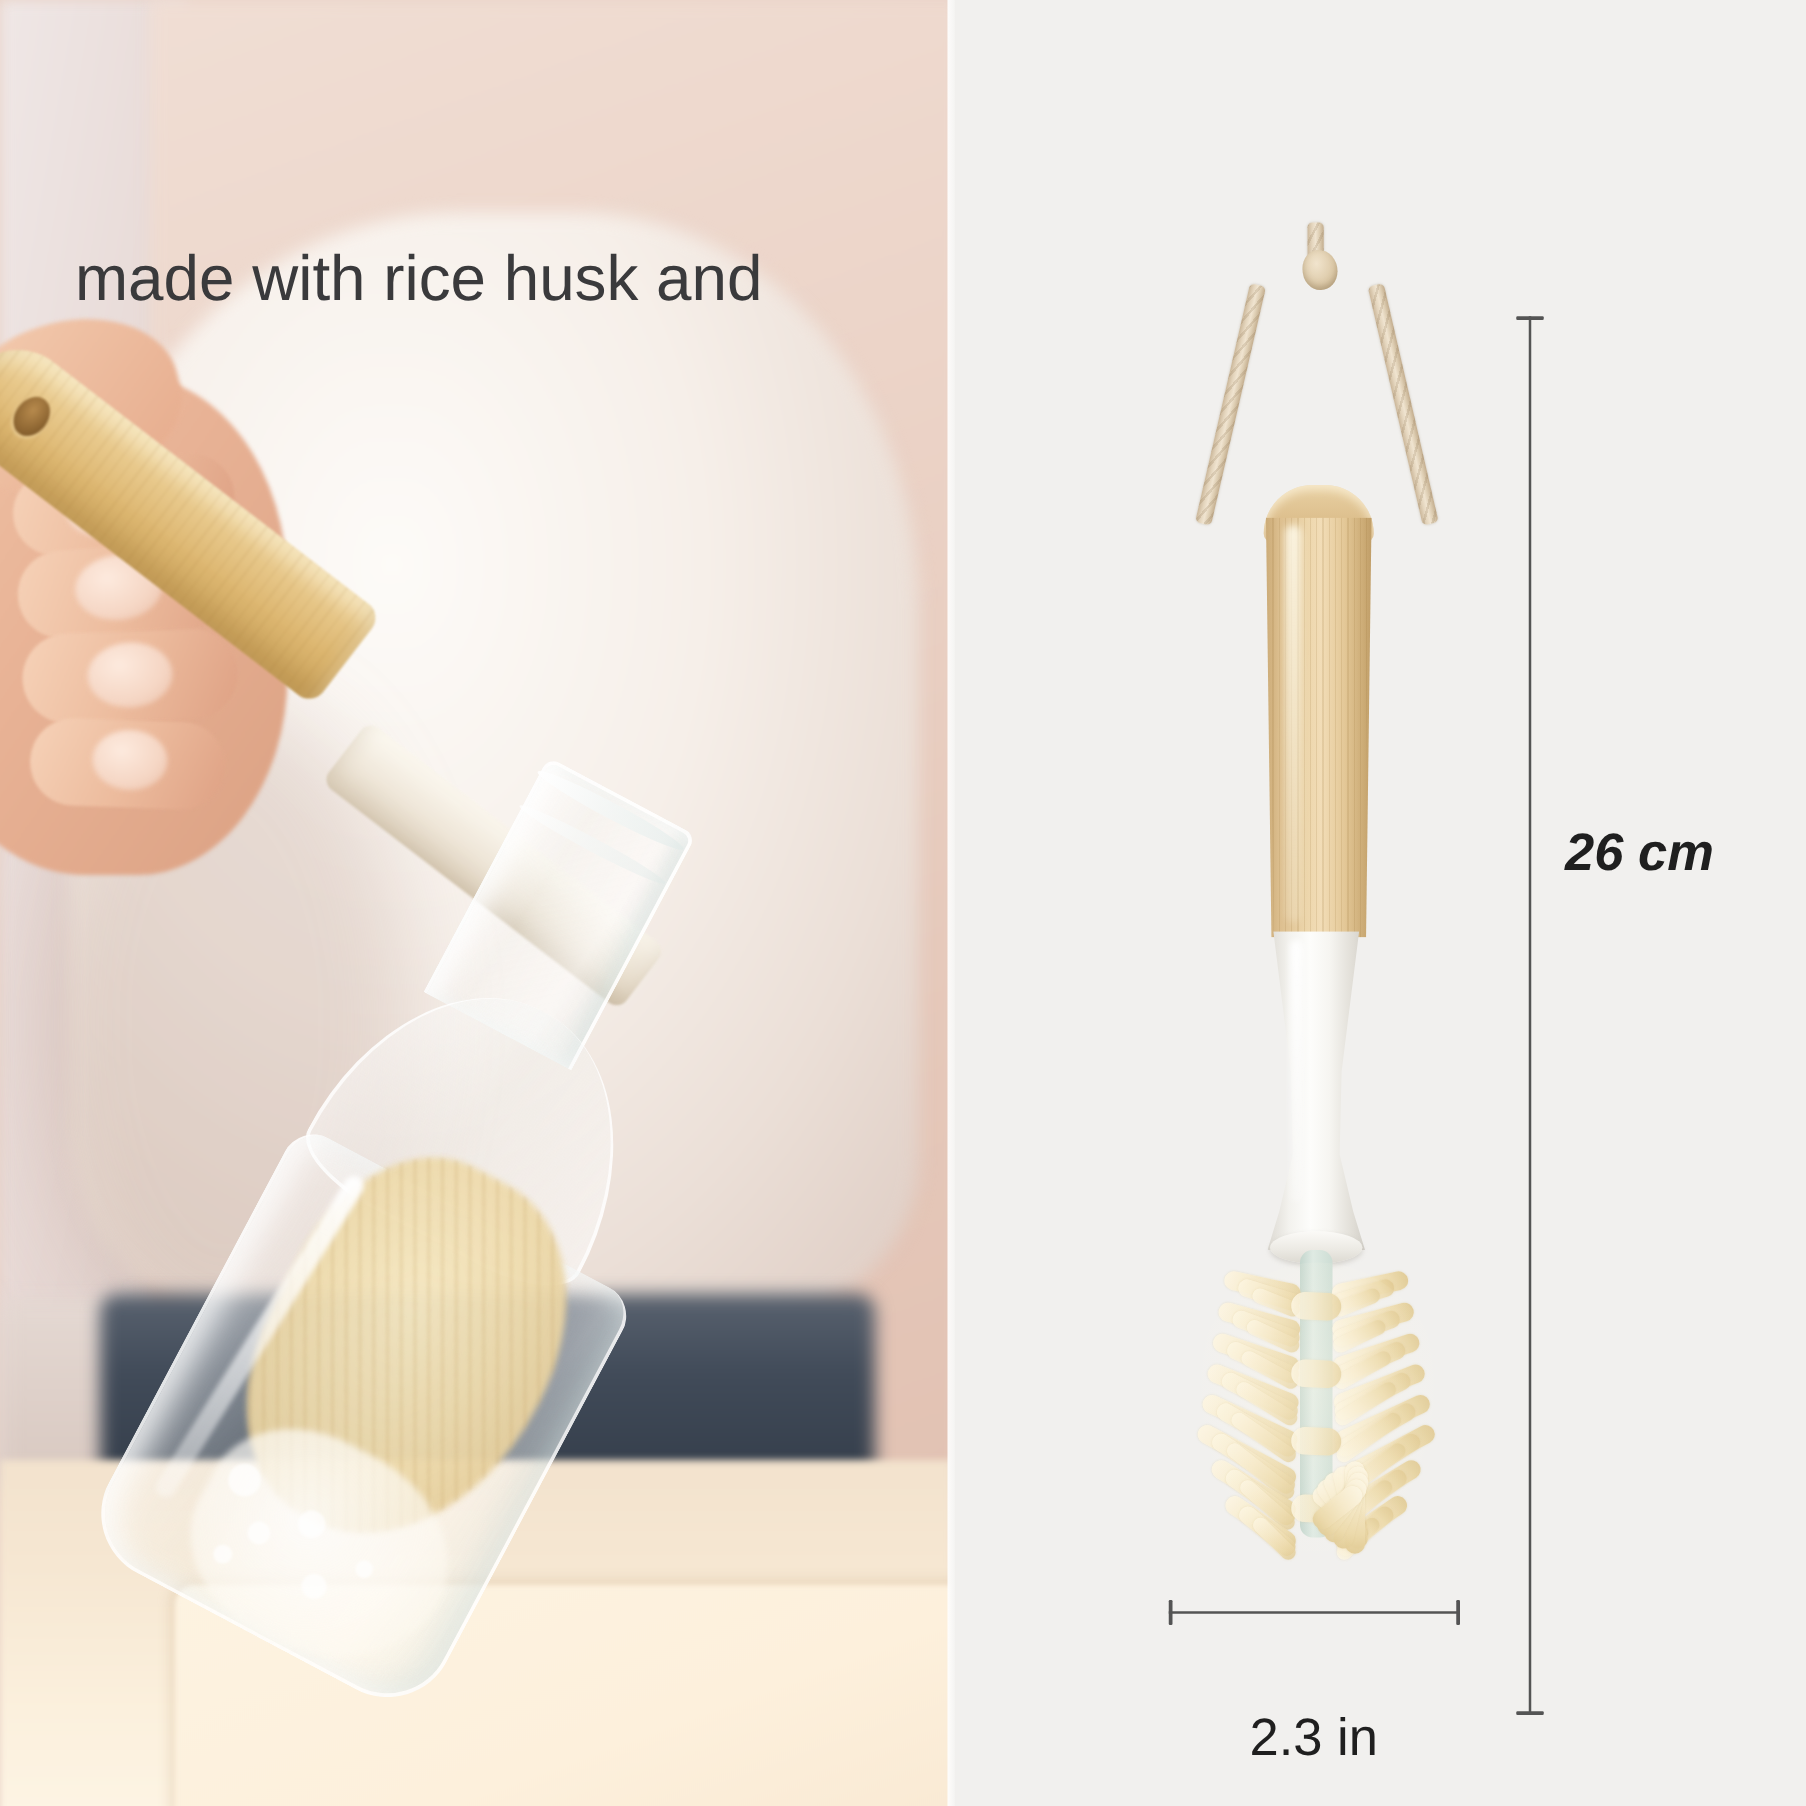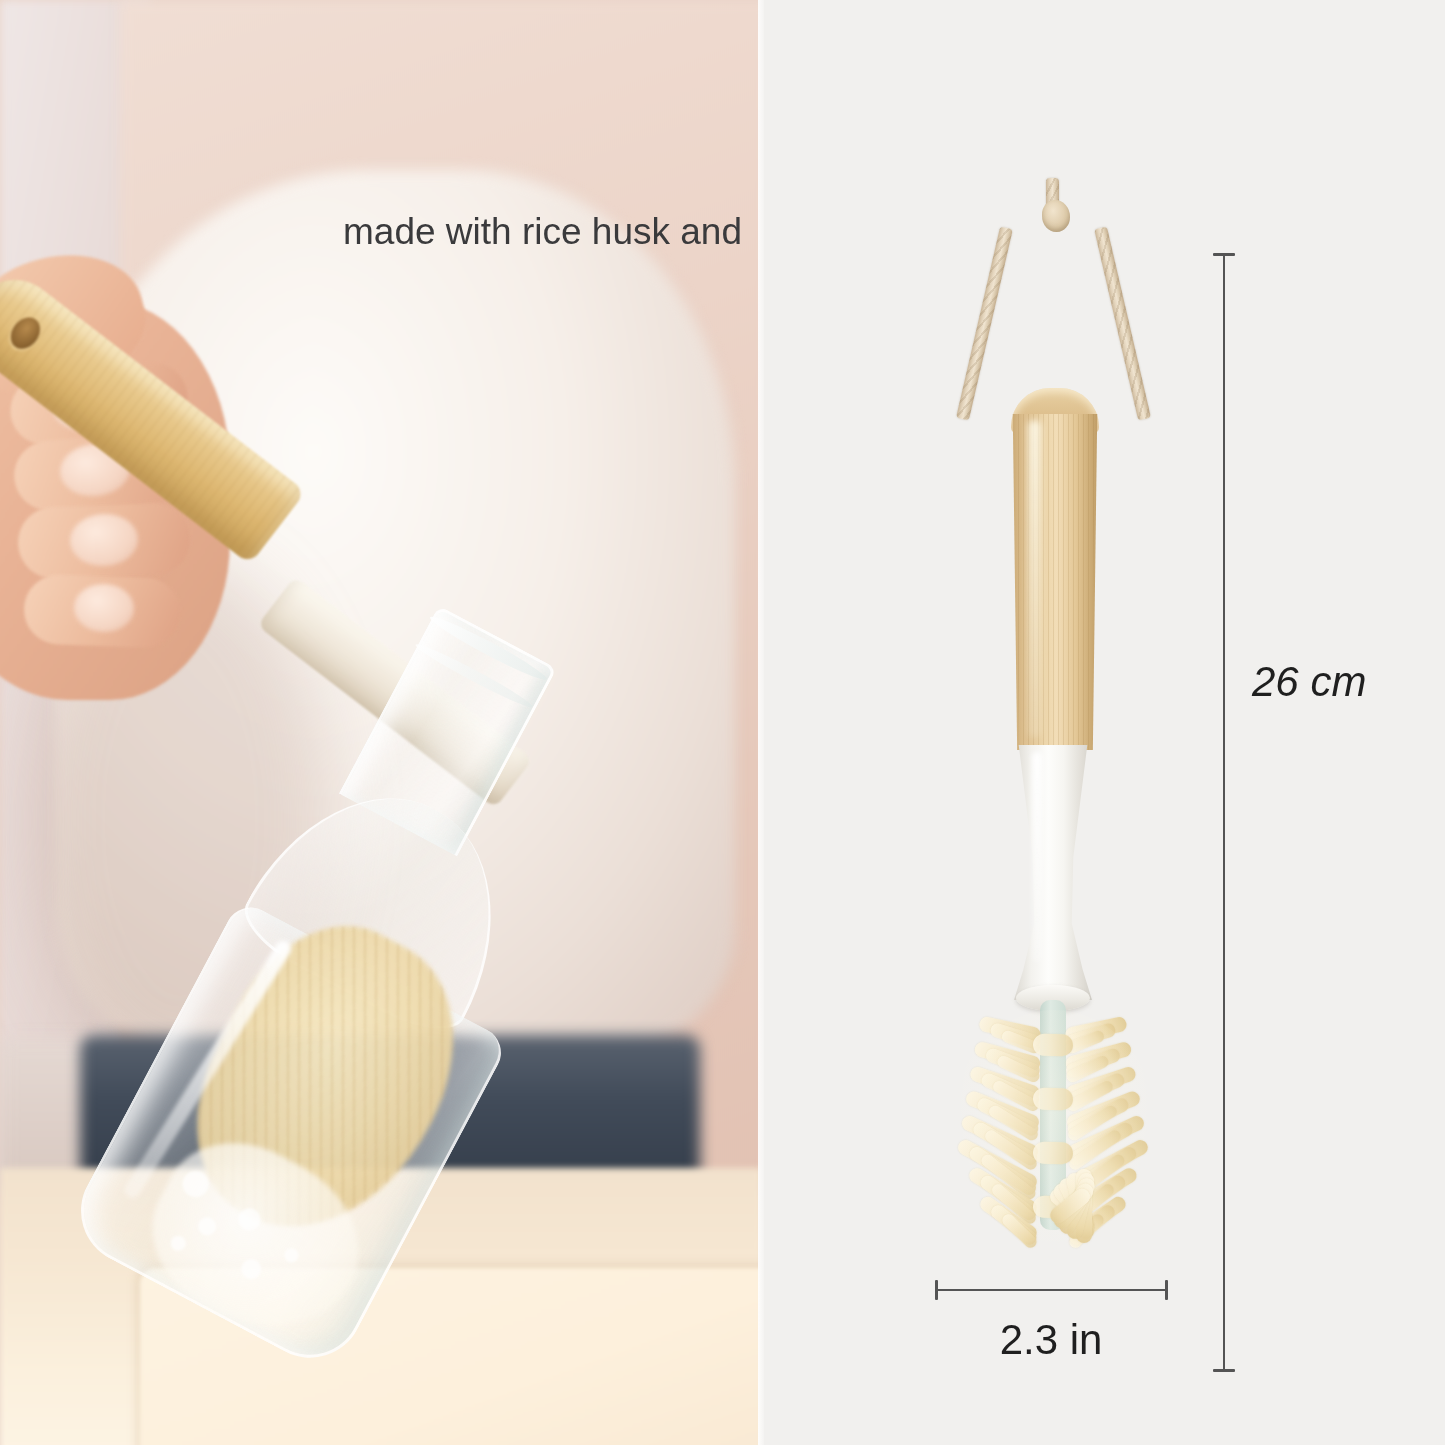--- a/index.html
+++ b/index.html
@@ -103,22 +103,22 @@
   .suds{position:absolute;border-radius:50%;background:rgba(255,255,255,.70);filter:blur(1px);}
   .foam{position:absolute;left:54px;top:560px;width:208px;height:168px;border-radius:44% 50% 56% 46%;
         background:radial-gradient(circle at 40% 40%,rgba(255,255,255,.82),rgba(252,246,232,.50));
         filter:blur(2.6px);}
 
   
   #title{position:absolute;left:58px;top:77px;width:1255px;
         font-size:86px;font-weight:bold;font-style:italic;letter-spacing:-1.5px;
         color:#333334;white-space:nowrap;
         text-shadow:0 1px 2px rgba(255,255,255,.45);}
-  #subtitle{position:absolute;left:60px;top:208px;width:682px;text-align:right;
-        font-size:37px;font-weight:300;line-height:1.30;color:#3a3a3c;}
+  #subtitle{position:absolute;left:60px;top:190px;width:682px;text-align:left;
+        font-size:51px;font-weight:300;line-height:1.30;color:#3a3a3c;}
 
   
   #panel{position:absolute;left:762px;top:0;width:683px;height:1445px;background:#f1f0ee;}
   #divider{position:absolute;left:758px;top:0;width:6px;height:1445px;
         background:linear-gradient(90deg,rgba(255,255,255,.92),#f4f3f1);}
 
   
   .rope{position:absolute;border-radius:4px;
         background:linear-gradient(90deg,#cbb79a 0%,#e4d5bd 28%,#f0e4d0 50%,#ddcdb2 74%,#c3ad8e 100%);
         box-shadow:0 0 2px rgba(150,130,100,.42);}
@@ -169,22 +169,22 @@
   .capH{position:absolute;width:22px;height:3px;background:#545454;border-radius:1px;}
   #dimVTop{left:1213px;top:253px;}
   #dimVBot{left:1213px;top:1369px;}
   #dimH{left:935px;top:1289px;width:232px;height:2px;}
   .capV{position:absolute;width:3px;height:20px;background:#545454;border-radius:1px;}
   #dimHL{left:935px;top:1280px;}
   #dimHR{left:1165px;top:1280px;}
 
   #labelV{position:absolute;left:1252px;top:655px;width:180px;text-align:left;
         font-size:42px;line-height:1.30;color:#1f1f1f;font-weight:300;}
-  #labelV .cm{font-style:italic;}
-  #labelH{position:absolute;left:901px;top:1313px;width:300px;text-align:center;
+  #labelV .cm{font-style:italic;font-weight:bold;}
+  #labelH{position:absolute;left:901px;top:1363px;width:300px;text-align:center;
         font-size:42px;line-height:1.30;color:#1f1f1f;font-weight:300;}
   #labelH .cm{font-style:italic;}
 </style>
 </head>
 <body>
 
 <div id="stage">
 
   <div id="photo">
     <div class="ph-wallL"></div>

